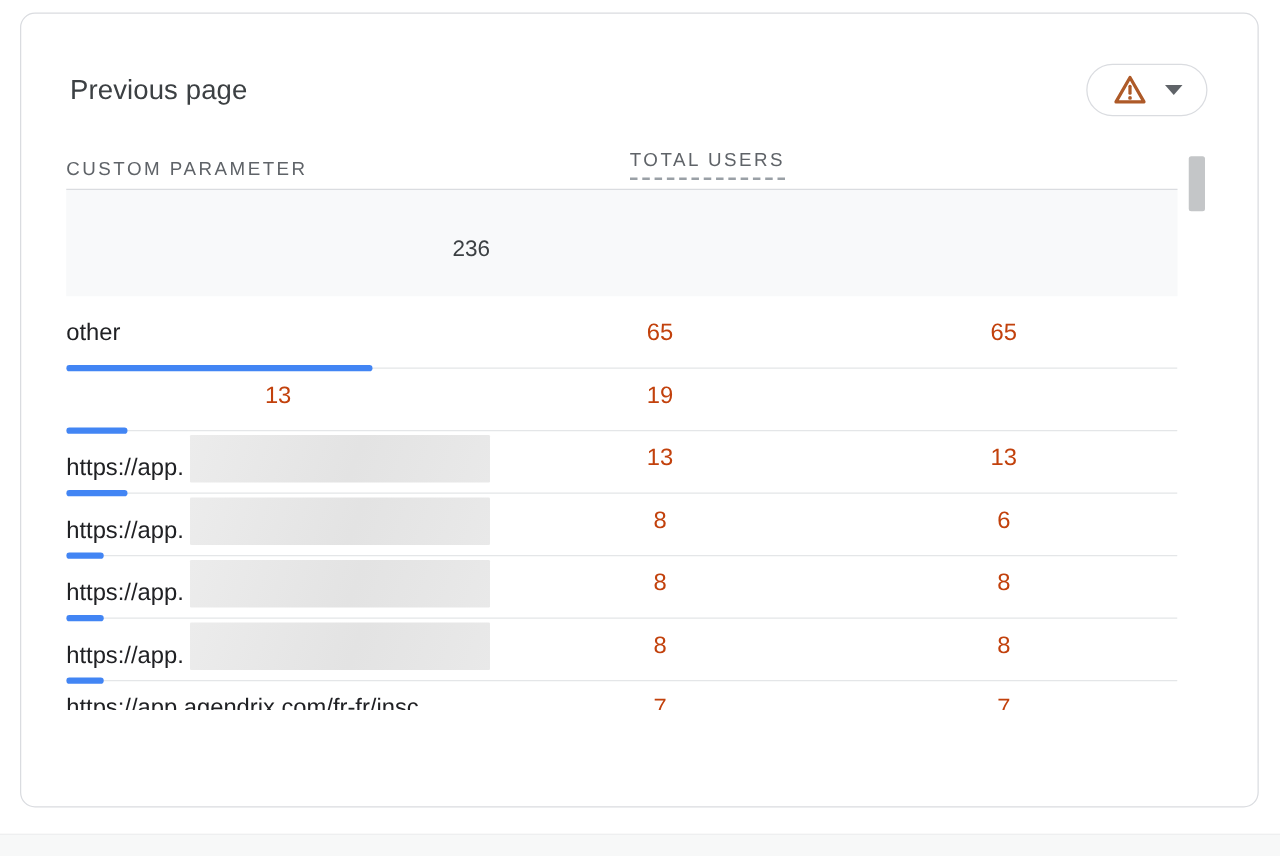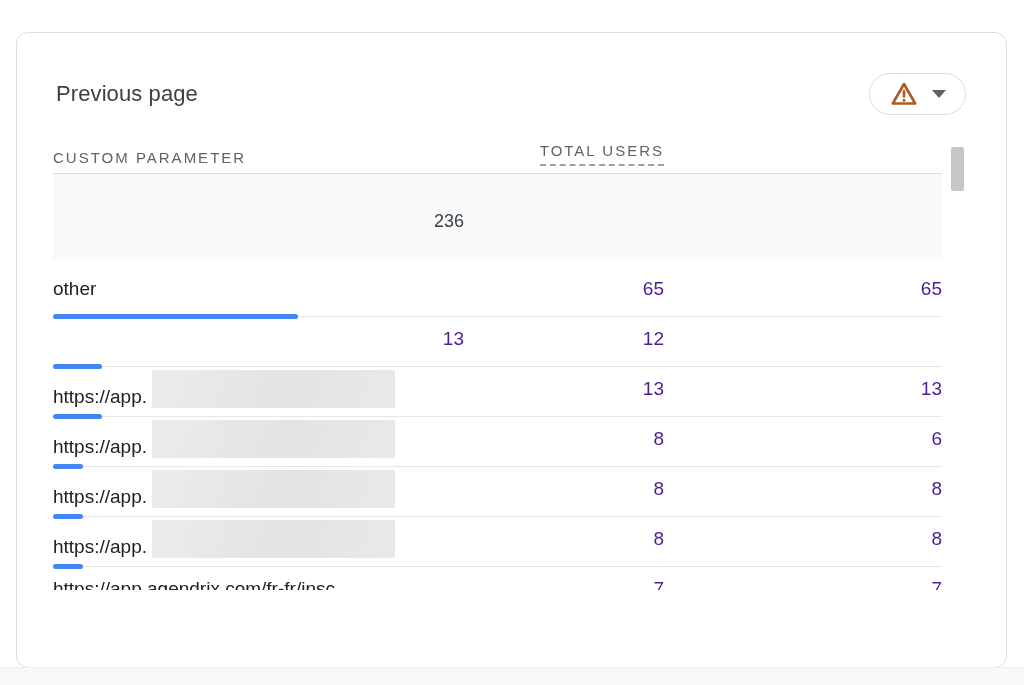--- a/index.html
+++ b/index.html
@@ -4,39 +4,39 @@
 <style>
   * { margin:0; padding:0; box-sizing:border-box; }
   html,body { width:1024px; height:685px; background:#ffffff; overflow:hidden;
               font-family:"Liberation Sans", sans-serif; }
 
   .page { position:relative; width:1024px; height:685px; }
 
   .page-bottom-strip { position:absolute; left:0; top:667px; width:1024px; height:18px;
                        background:#f7f8f8; border-top:1px solid #eeeff0; }
 
-  .card { position:absolute; left:16px; top:32px; width:991px; height:636px;
+  .card { position:absolute; left:16px; top:10px; width:991px; height:636px;
           background:#ffffff; border:1px solid #dadce0; border-radius:12px; }
 
   
   .card-header { display:flex; align-items:center; justify-content:space-between;
                  padding:40px 40px 0 39px; }
   .card-title { font-size:22px; font-weight:500; color:#3c4043; letter-spacing:0.1px; }
 
   .pill-btn { display:flex; align-items:center; justify-content:center; gap:14px;
               width:97px; height:42px; border:1px solid #dadce0; border-radius:21px;
               background:#ffffff; cursor:pointer; }
   .warn-svg { display:block; }
   .caret { width:0; height:0; border-left:7px solid transparent;
            border-right:7px solid transparent; border-top:8px solid #5f6368; }
 
   
   .table { margin:26px 0 0 36px; width:889px; }
 
-  .grid { display:grid; grid-template-columns:1fr 200px 278px; align-items:center; }
+  .grid { display:grid; grid-template-columns:1fr 200px 278px; align-items:center;gap:36px; }
 
   .thead { align-items:flex-end; padding-bottom:7px; border-bottom:1px solid #dadce0;
            min-height:33px; }
   .th { font-size:15px; font-weight:500; letter-spacing:2px; color:#5f6368;
         white-space:nowrap; }
   .th.right { text-align:right; }
   .sortable-label { display:inline-block; border-bottom:2px dashed #9aa0a6;
                     padding-bottom:5px; cursor:pointer; }
 
   .total-row { height:85px; background:#f8f9fa; padding:10px 0 0 16px; margin-bottom:8px; }
@@ -44,21 +44,21 @@
   .total-num { font-size:18px; color:#3c4043; text-align:right; }
 
   .rows-viewport { height:323px; overflow:hidden; }
 
   .row { position:relative; height:50px; border-bottom:1px solid #e4e6e8;
          padding-bottom:6px; }
   .cell-param { display:flex; align-items:flex-end; min-width:0; }
   .param-text { font-size:19px; font-weight:500; color:#202124; white-space:nowrap; }
   .redacted-box { width:243px; height:38px; margin-left:5px; border-radius:1px;
                   background:linear-gradient(110deg,#ececec 0%,#e3e3e3 55%,#e9e9e9 100%); }
-  .cell-num { font-size:19px; color:#4c1d95; text-align:right; }
+  .cell-num { font-size:19px; color:#c2410c; text-align:center; }
 
   .dist-bar { position:absolute; left:0; bottom:-3px; height:5px;
               background:#4285f4; border-radius:2.5px; }
 
   
   .scroll-thumb { position:absolute; left:934px; top:114px; width:13px; height:44px;
                   background:#c4c6c8; border-radius:2px; cursor:grab; }
 </style>
 </head>
 <body>
@@ -99,21 +99,21 @@
           <div class="cell-param">
             <span class="param-text">other</span>
           </div>
           <div class="cell-num">65</div>
           <div class="cell-num">65</div>
           <div class="dist-bar" style="width: 27.54%;"></div>
         </div>
 
         <div class="grid row">
           <div class="cell-num">13</div>
-          <div class="cell-num">12</div>
+          <div class="cell-num">19</div>
           <div class="dist-bar" style="width: 5.51%;"></div>
         </div>
 
         <div class="grid row">
           <div class="cell-param">
             <span class="param-text">https://app.</span>
             <span class="redacted-box"></span>
           </div>
           <div class="cell-num">13</div>
           <div class="cell-num">13</div>

